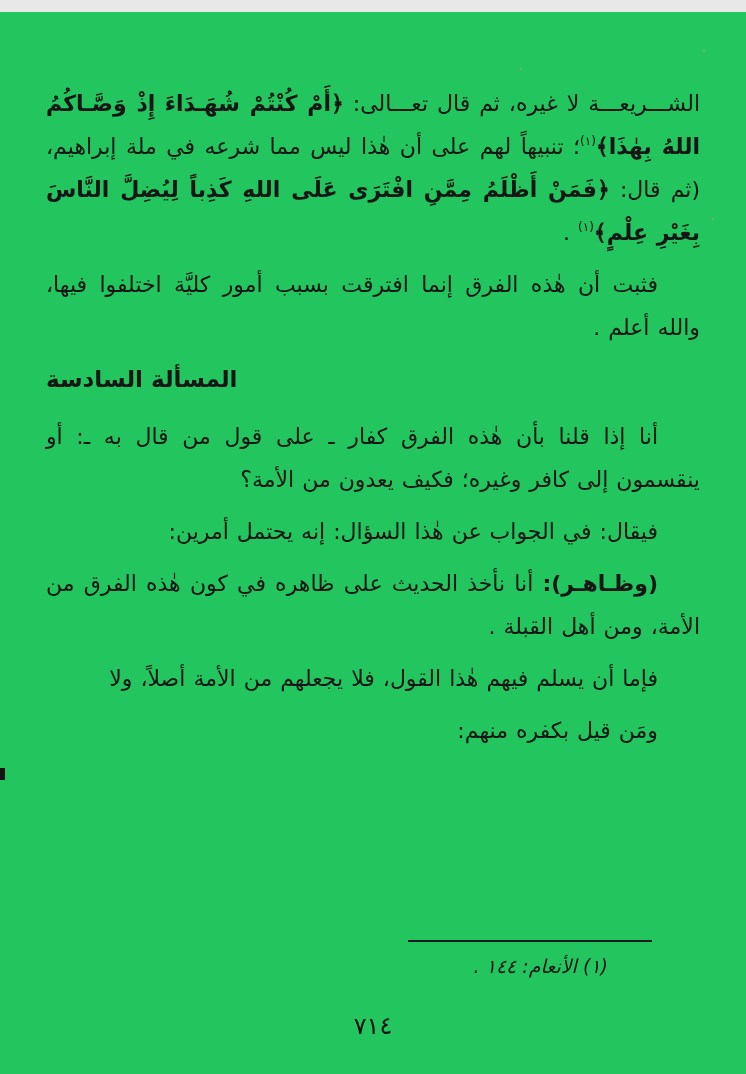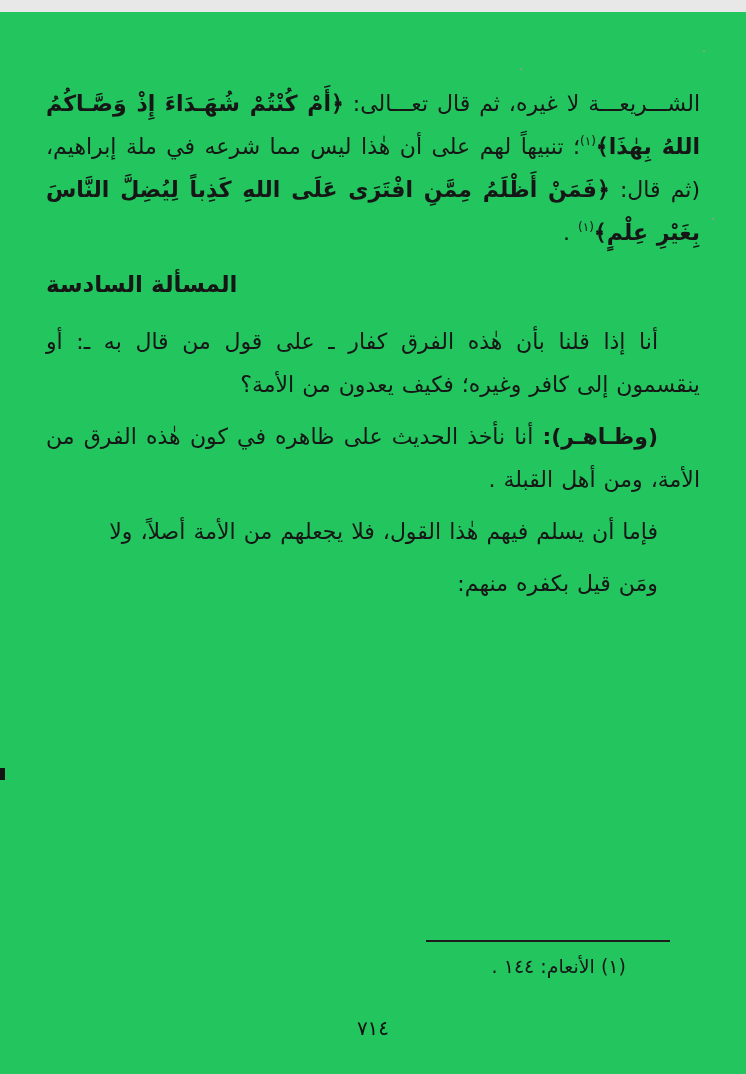--- a/index.html
+++ b/index.html
@@ -49,21 +49,21 @@
   .footnote{
     font-size:19px;
     line-height:28px;
     margin:0 84px 0 0;
     text-align:right;
   }
   .page-number{
     position:absolute;
     bottom:46px;left:0;right:0;
     text-align:center;
-    font-size:20px;
+    font-size:24px;
     letter-spacing:3px;
     color:#101010;
   }
   .bottom-edge{
     position:absolute;
     bottom:0;left:0;
     width:100%;height:3px;
     background:#6a6a6a;
   }
   .left-speck{
@@ -75,28 +75,30 @@
   .speck{position:absolute;background:#9a9a9a;width:2px;height:2px;border-radius:50%;}
 </style>
 </head>
 <body>
 
 <div class="page">
 
   <div class="text-block">
 
   <div class="para"><span>الشـــريعـــة لا غيره، ثم قال تعـــالى: </span><span class="bold">﴿أَمْ كُنْتُمْ شُهَـدَاءَ إِذْ وَصَّـاكُمُ اللهُ بِهٰذَا﴾</span><sup class="fn-marker">(١)</sup><span>؛ تنبيهاً لهم على أن هٰذا ليس مما شرعه في ملة إبراهيم، (ثم قال: </span><span class="bold">﴿فَمَنْ أَظْلَمُ مِمَّنِ افْتَرَى عَلَى اللهِ كَذِباً لِيُضِلَّ النَّاسَ بِغَيْرِ عِلْمٍ﴾</span><sup class="fn-marker">(١)</sup><span> .</span></div>
+      <div class="para indent"><span>فثبت أن هٰذه الفرق إنما افترقت بسبب أمور كليَّة اختلفوا فيها، والله أعلم .</span></div>
       <div class="heading"><span>المسألة السادسة</span></div>
       <div class="para indent"><span>أنا إذا قلنا بأن هٰذه الفرق كفار ـ على قول من قال به ـ: أو ينقسمون إلى كافر وغيره؛ فكيف يعدون من الأمة؟</span></div>
+      <div class="para indent"><span>فيقال: في الجواب عن هٰذا السؤال: إنه يحتمل أمرين:</span></div>
       <div class="para indent"><span class="bold">(وظـاهـر):</span><span> أنا نأخذ الحديث على ظاهره في كون هٰذه الفرق من الأمة، ومن أهل القبلة .</span></div>
       <div class="para indent"><span>فإما أن يسلم فيهم هٰذا القول، فلا يجعلهم من الأمة أصلاً، ولا</span></div>
       <div class="para indent"><span>ومَن قيل بكفره منهم:</span></div>
     </div>
 
-  <div class="footnote-block-anchor" style="position:absolute;top:924px;right:36px;width:654px;">
+  <div class="footnote-block-anchor" style="position:absolute;top:924px;right:54px;width:654px;font-style:italic;">
     <div class="footnote-rule"></div>
     <div class="footnote">
       <span>(١)</span>
       <span> </span>
       <span>الأنعام: ١٤٤ .</span>
     </div>
   </div>
 
   <div class="page-number">٧١٤</div>
 

